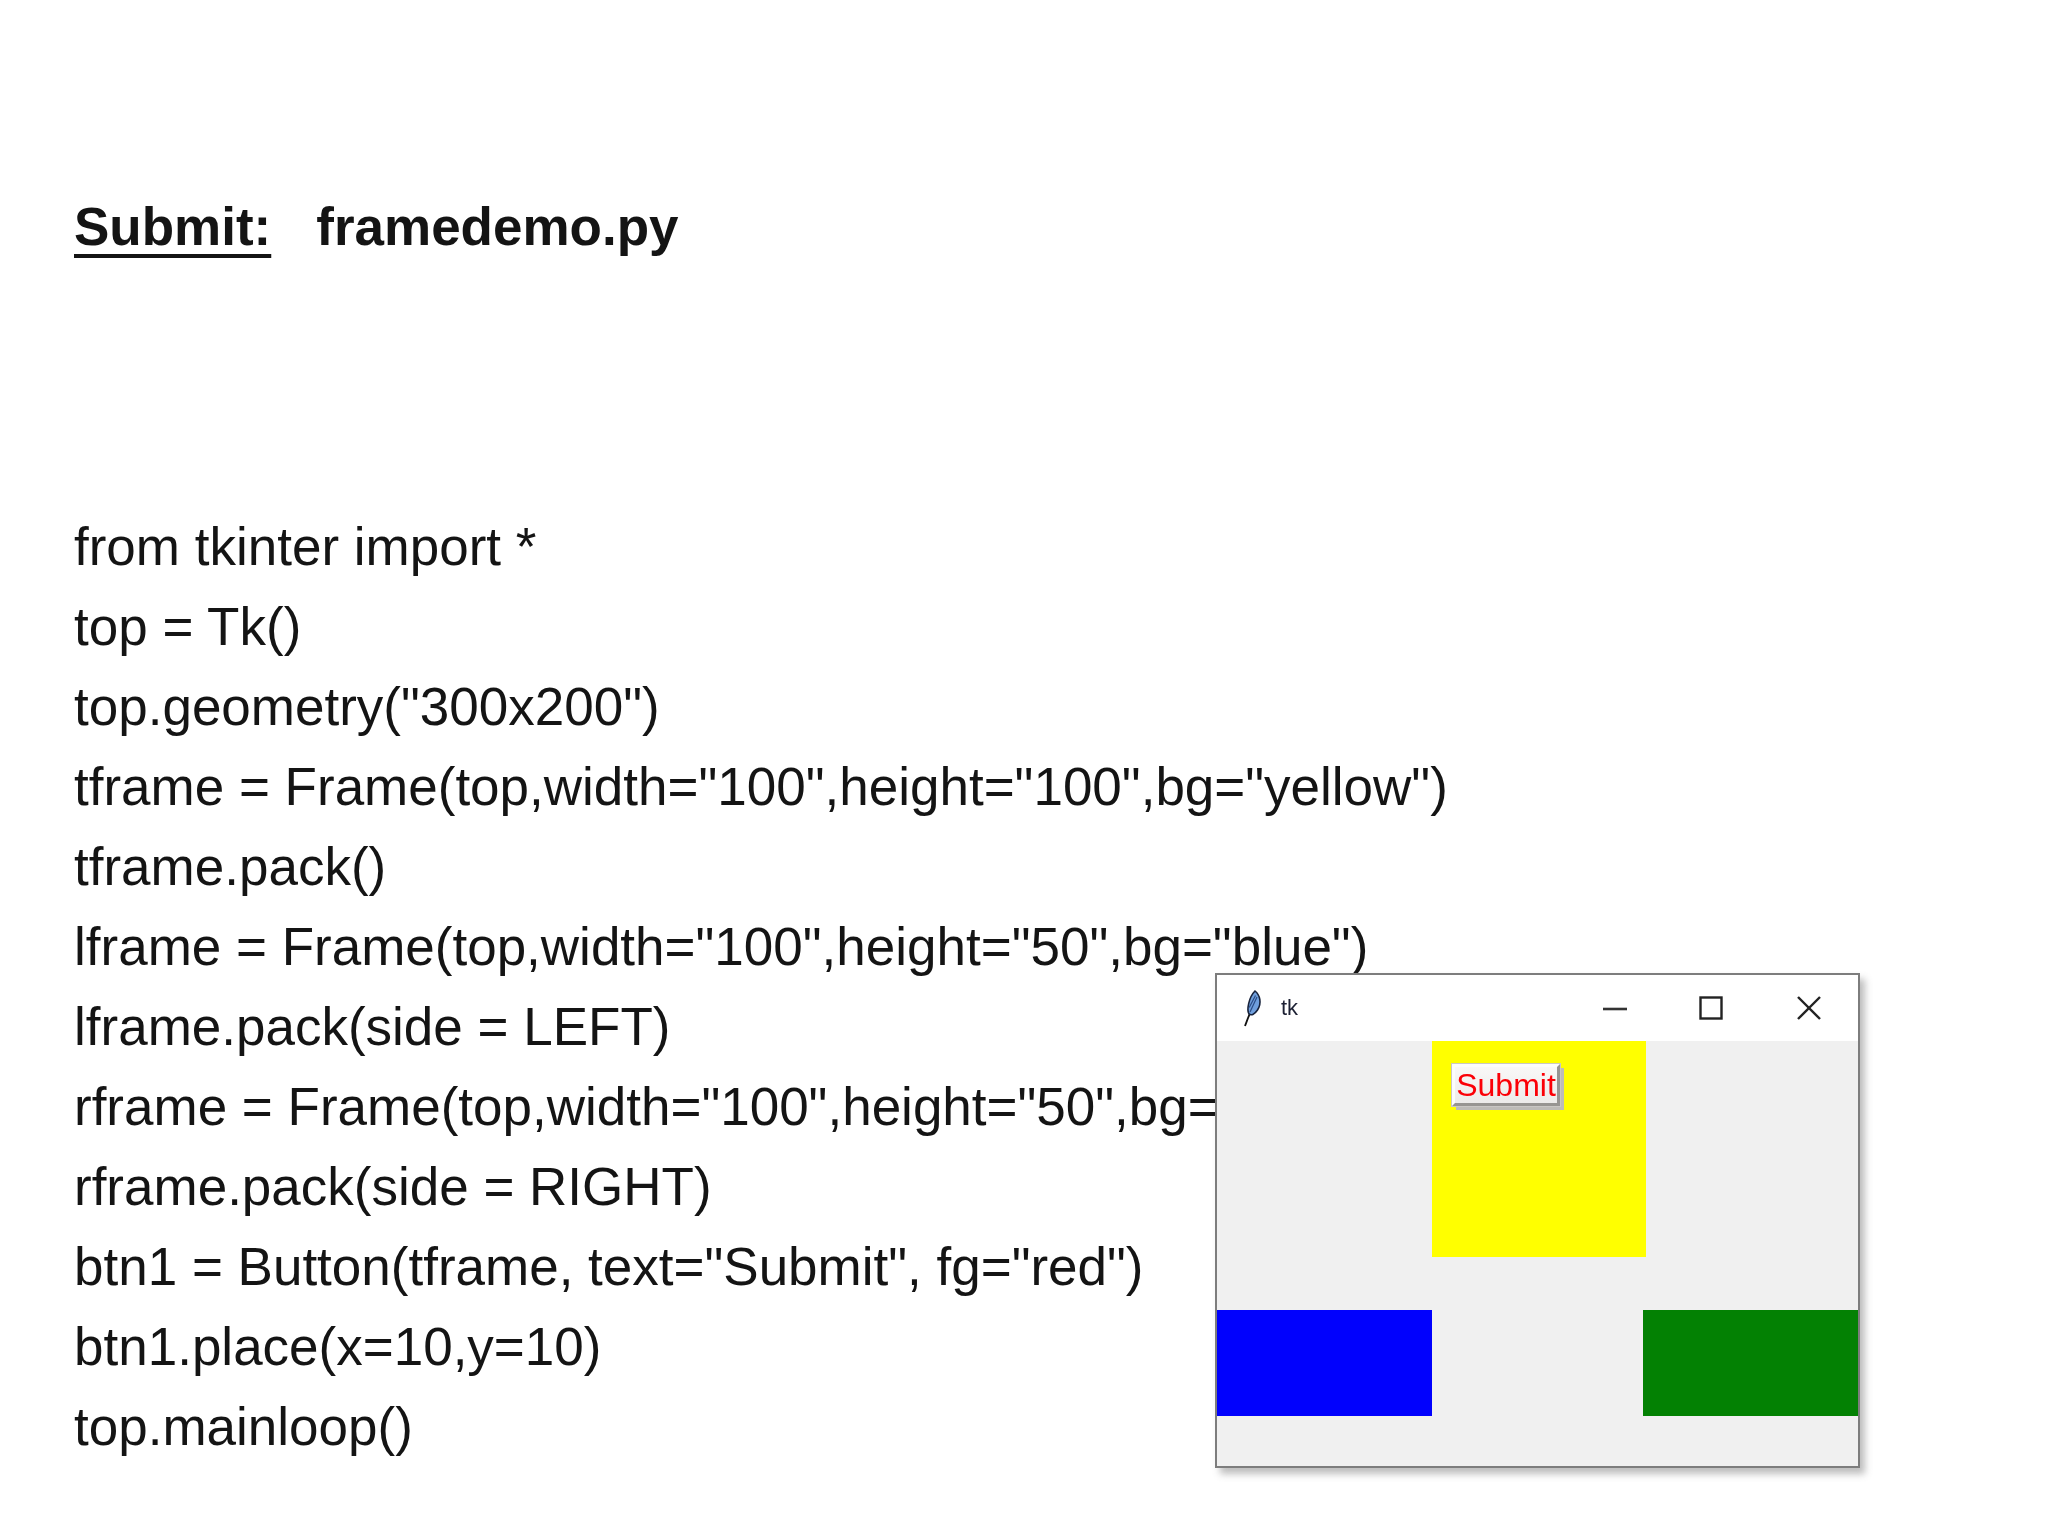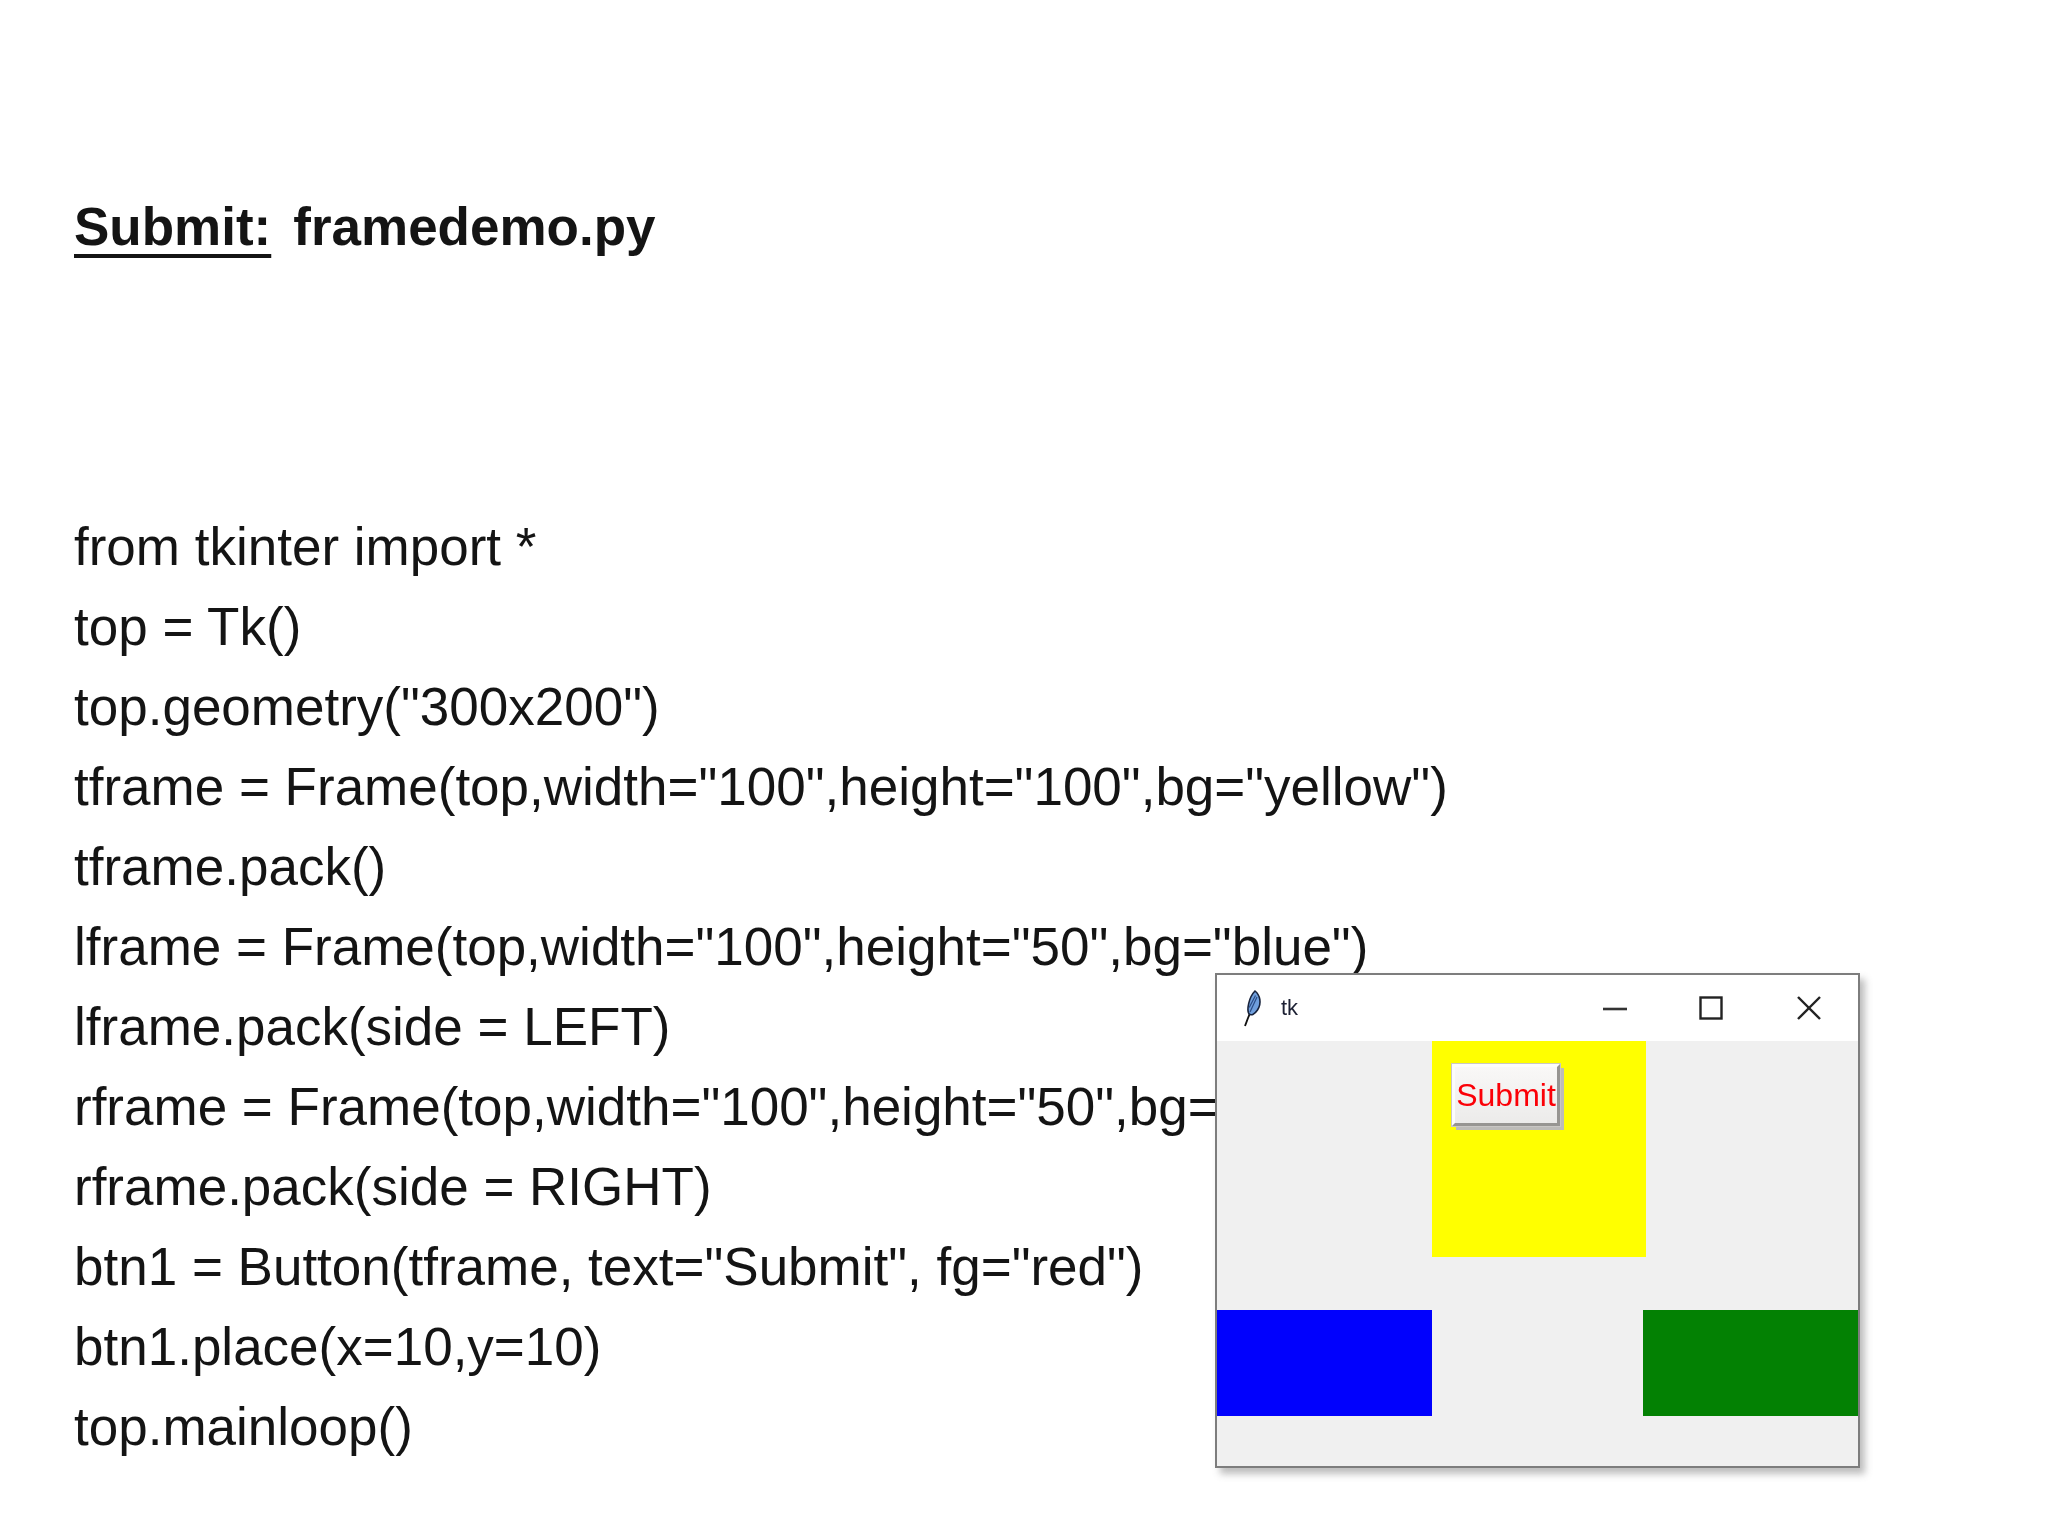--- a/index.html
+++ b/index.html
@@ -15,21 +15,21 @@
     position:absolute;left:74px;top:27px;width:1500px;
     font-size:53px;line-height:80px;color:#141414;
     white-space:pre;
   }
   .doc .heading{font-weight:bold;}
   .doc .underlined{
     text-decoration:underline;
     text-decoration-thickness:4px;
     text-underline-offset:9px;
   }
-  .heading .filename{margin-left:22px;}
+  .heading .filename{margin-left:45px;}
   .code-line{height:80px;}
 
   
   .tkwin{
     position:absolute;left:1215px;top:973px;
     width:641px;height:491px;
     border:2px solid #7d7d7d;
     background:#f0f0f0;
     box-shadow:5px 6px 7px rgba(110,110,110,.45);
   }
@@ -56,21 +56,21 @@
   .frame-top{
     position:absolute;left:215px;top:0;width:214px;height:216px;
   }
   .frame-left{
     position:absolute;left:0;top:269px;width:215px;height:106px;
   }
   .frame-right{
     position:absolute;right:0;top:269px;width:215px;height:106px;
   }
   .submit-btn{
-    position:absolute;left:235px;top:23px;width:108px;height:62px;
+    position:absolute;left:235px;top:23px;width:108px;height:42px;
     box-sizing:border-box;
     background:linear-gradient(#f9f8f7,#ecebea);
     border-top:3px solid #fcfcfc;
     border-left:3px solid #fcfcfc;
     border-right:3px solid #979592;
     border-bottom:3px solid #979592;
     outline:1px solid #c9c7c4;
     box-shadow:4px 4px 0 #bdbbb8;
     display:flex;align-items:center;justify-content:center;
     font-size:32px;line-height:32px;

